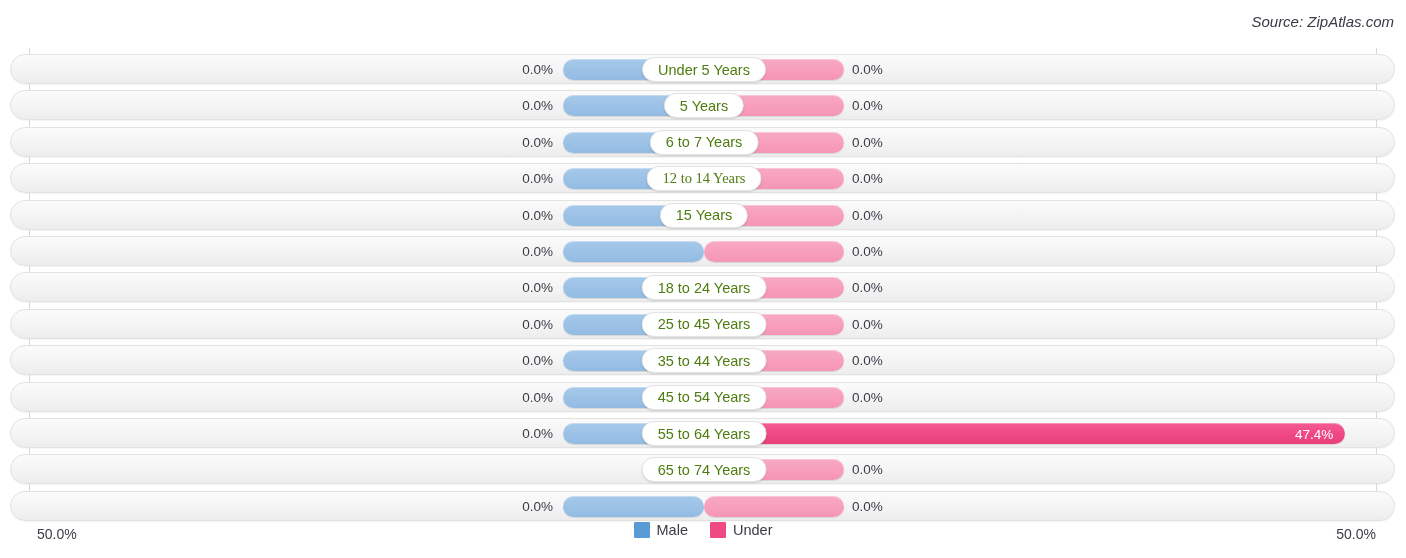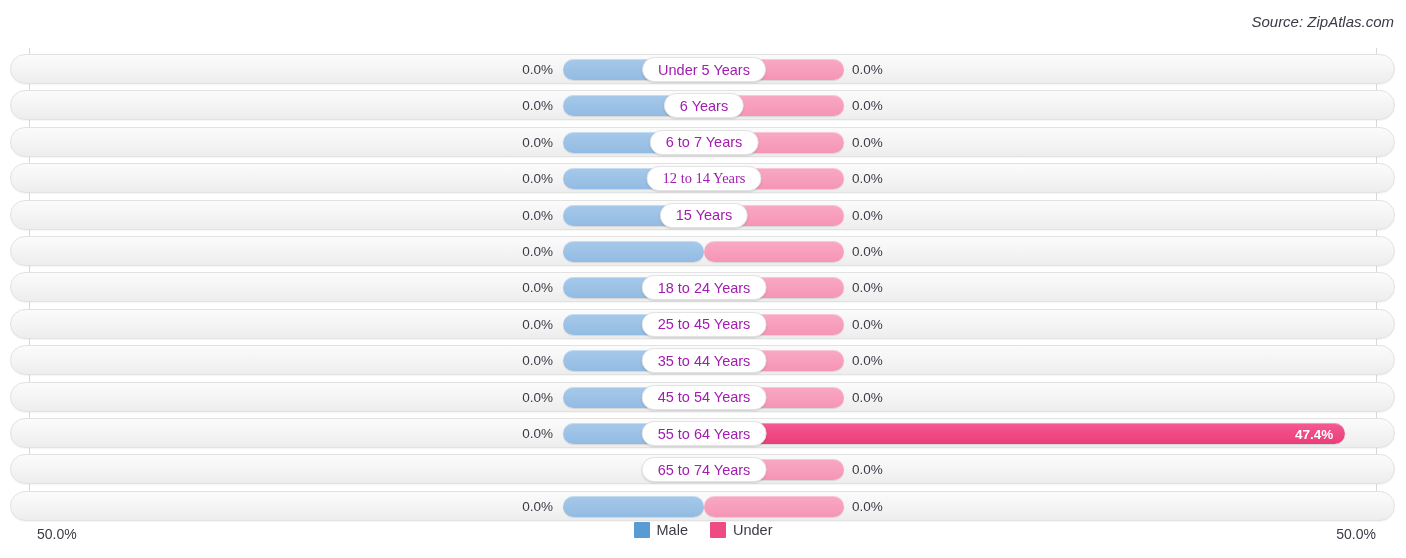--- a/index.html
+++ b/index.html
@@ -77,21 +77,20 @@
   }
   .bar-female {
     background: linear-gradient(to bottom, #f8a9c3 0%, #f79fbc 50%, #f595b5 100%);
   }
   .bar-male.filled {
     background: linear-gradient(to bottom, #6aa6dd 0%, #5b9bd5 50%, #5091cd 100%);
     margin-top: 39px;
   }
   .bar-female.filled {
     background: linear-gradient(to bottom, #f45b92 0%, #ef4a84 50%, #e93f7a 100%);
-    font-weight: bold;
   }
 
   .bar-value-in {
     position: absolute;
     top: 50%;
     transform: translateY(-50%);
     font-size: 13.5px;
     color: #ffffff;
     white-space: nowrap;
   }
@@ -113,21 +112,21 @@
     height: 25px;
     transform: translateX(-50%);
     background: #ffffff;
     border: 1px solid #e3e3e3;
     border-radius: 13px;
     display: flex;
     align-items: center;
     justify-content: center;
     padding: 0 15px;
     font-size: 14.5px;
-    color: #a21caf;
+    color: #4d7c0f;
     white-space: nowrap;
     box-shadow: 0 1px 2px rgba(0,0,0,0.13);
   }
 
   
   .axis-label {
     position: absolute;
     top: 526px;
     font-size: 14px;
     color: #3b3b47;
@@ -173,21 +172,21 @@
         <div class="bar bar-male" style="left: 552px; width: 141px;"></div>
         <div class="value-out" style="left: 841px;">0.0%</div>
         <div class="bar bar-female" style="left: 693px; width: 140px;"></div>
         <div class="label-pill" style="left: 693px;">Under 5 Years</div>
       </div>
       <div class="row" style="top: 42.4px;">
         <div class="value-out" style="right: 841px;">0.0%</div>
         <div class="bar bar-male" style="left: 552px; width: 141px;"></div>
         <div class="value-out" style="left: 841px;">0.0%</div>
         <div class="bar bar-female" style="left: 693px; width: 140px;"></div>
-        <div class="label-pill" style="left: 693px;">6 Years</div>
+        <div class="label-pill" style="left: 693px;">5 Years</div>
       </div>
       <div class="row" style="top: 78.8px;">
         <div class="value-out" style="right: 841px;">0.0%</div>
         <div class="bar bar-male" style="left: 552px; width: 141px;"></div>
         <div class="value-out" style="left: 841px;">0.0%</div>
         <div class="bar bar-female" style="left: 693px; width: 140px;"></div>
         <div class="label-pill" style="left: 693px;">6 to 7 Years</div>
       </div>
       <div class="row" style="top: 115.2px;">
         <div class="value-out" style="right: 841px;">0.0%</div>

